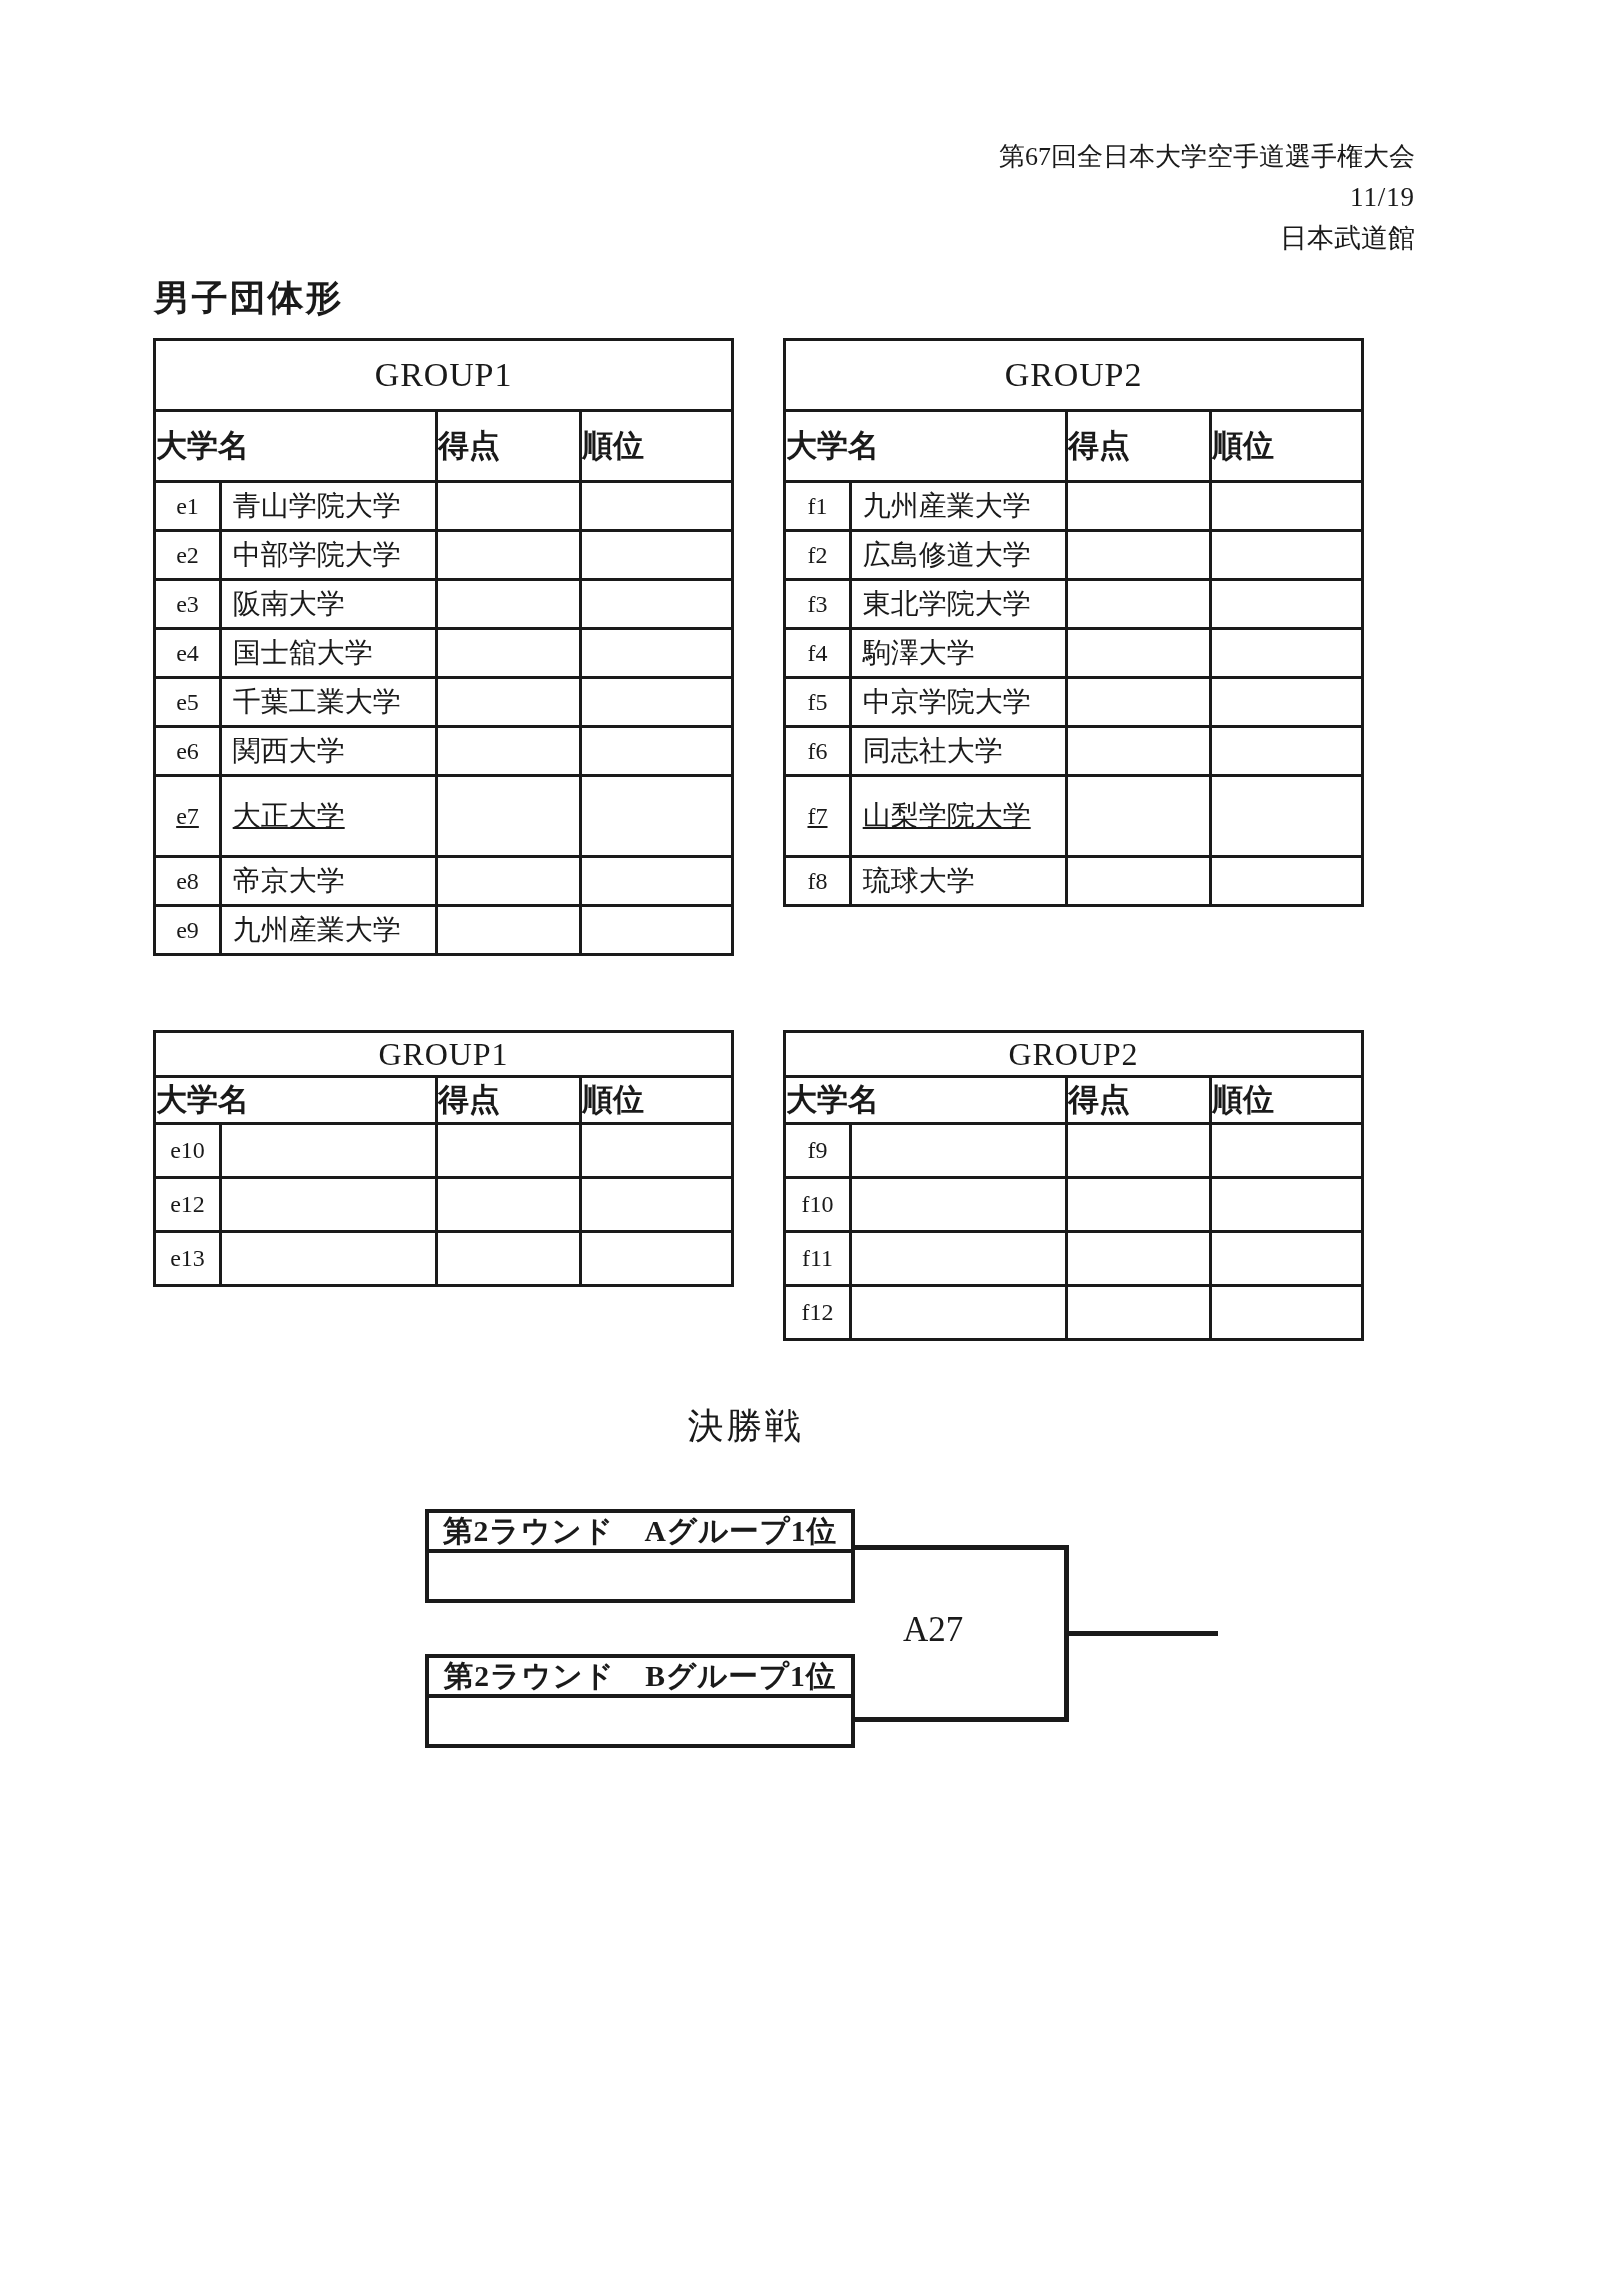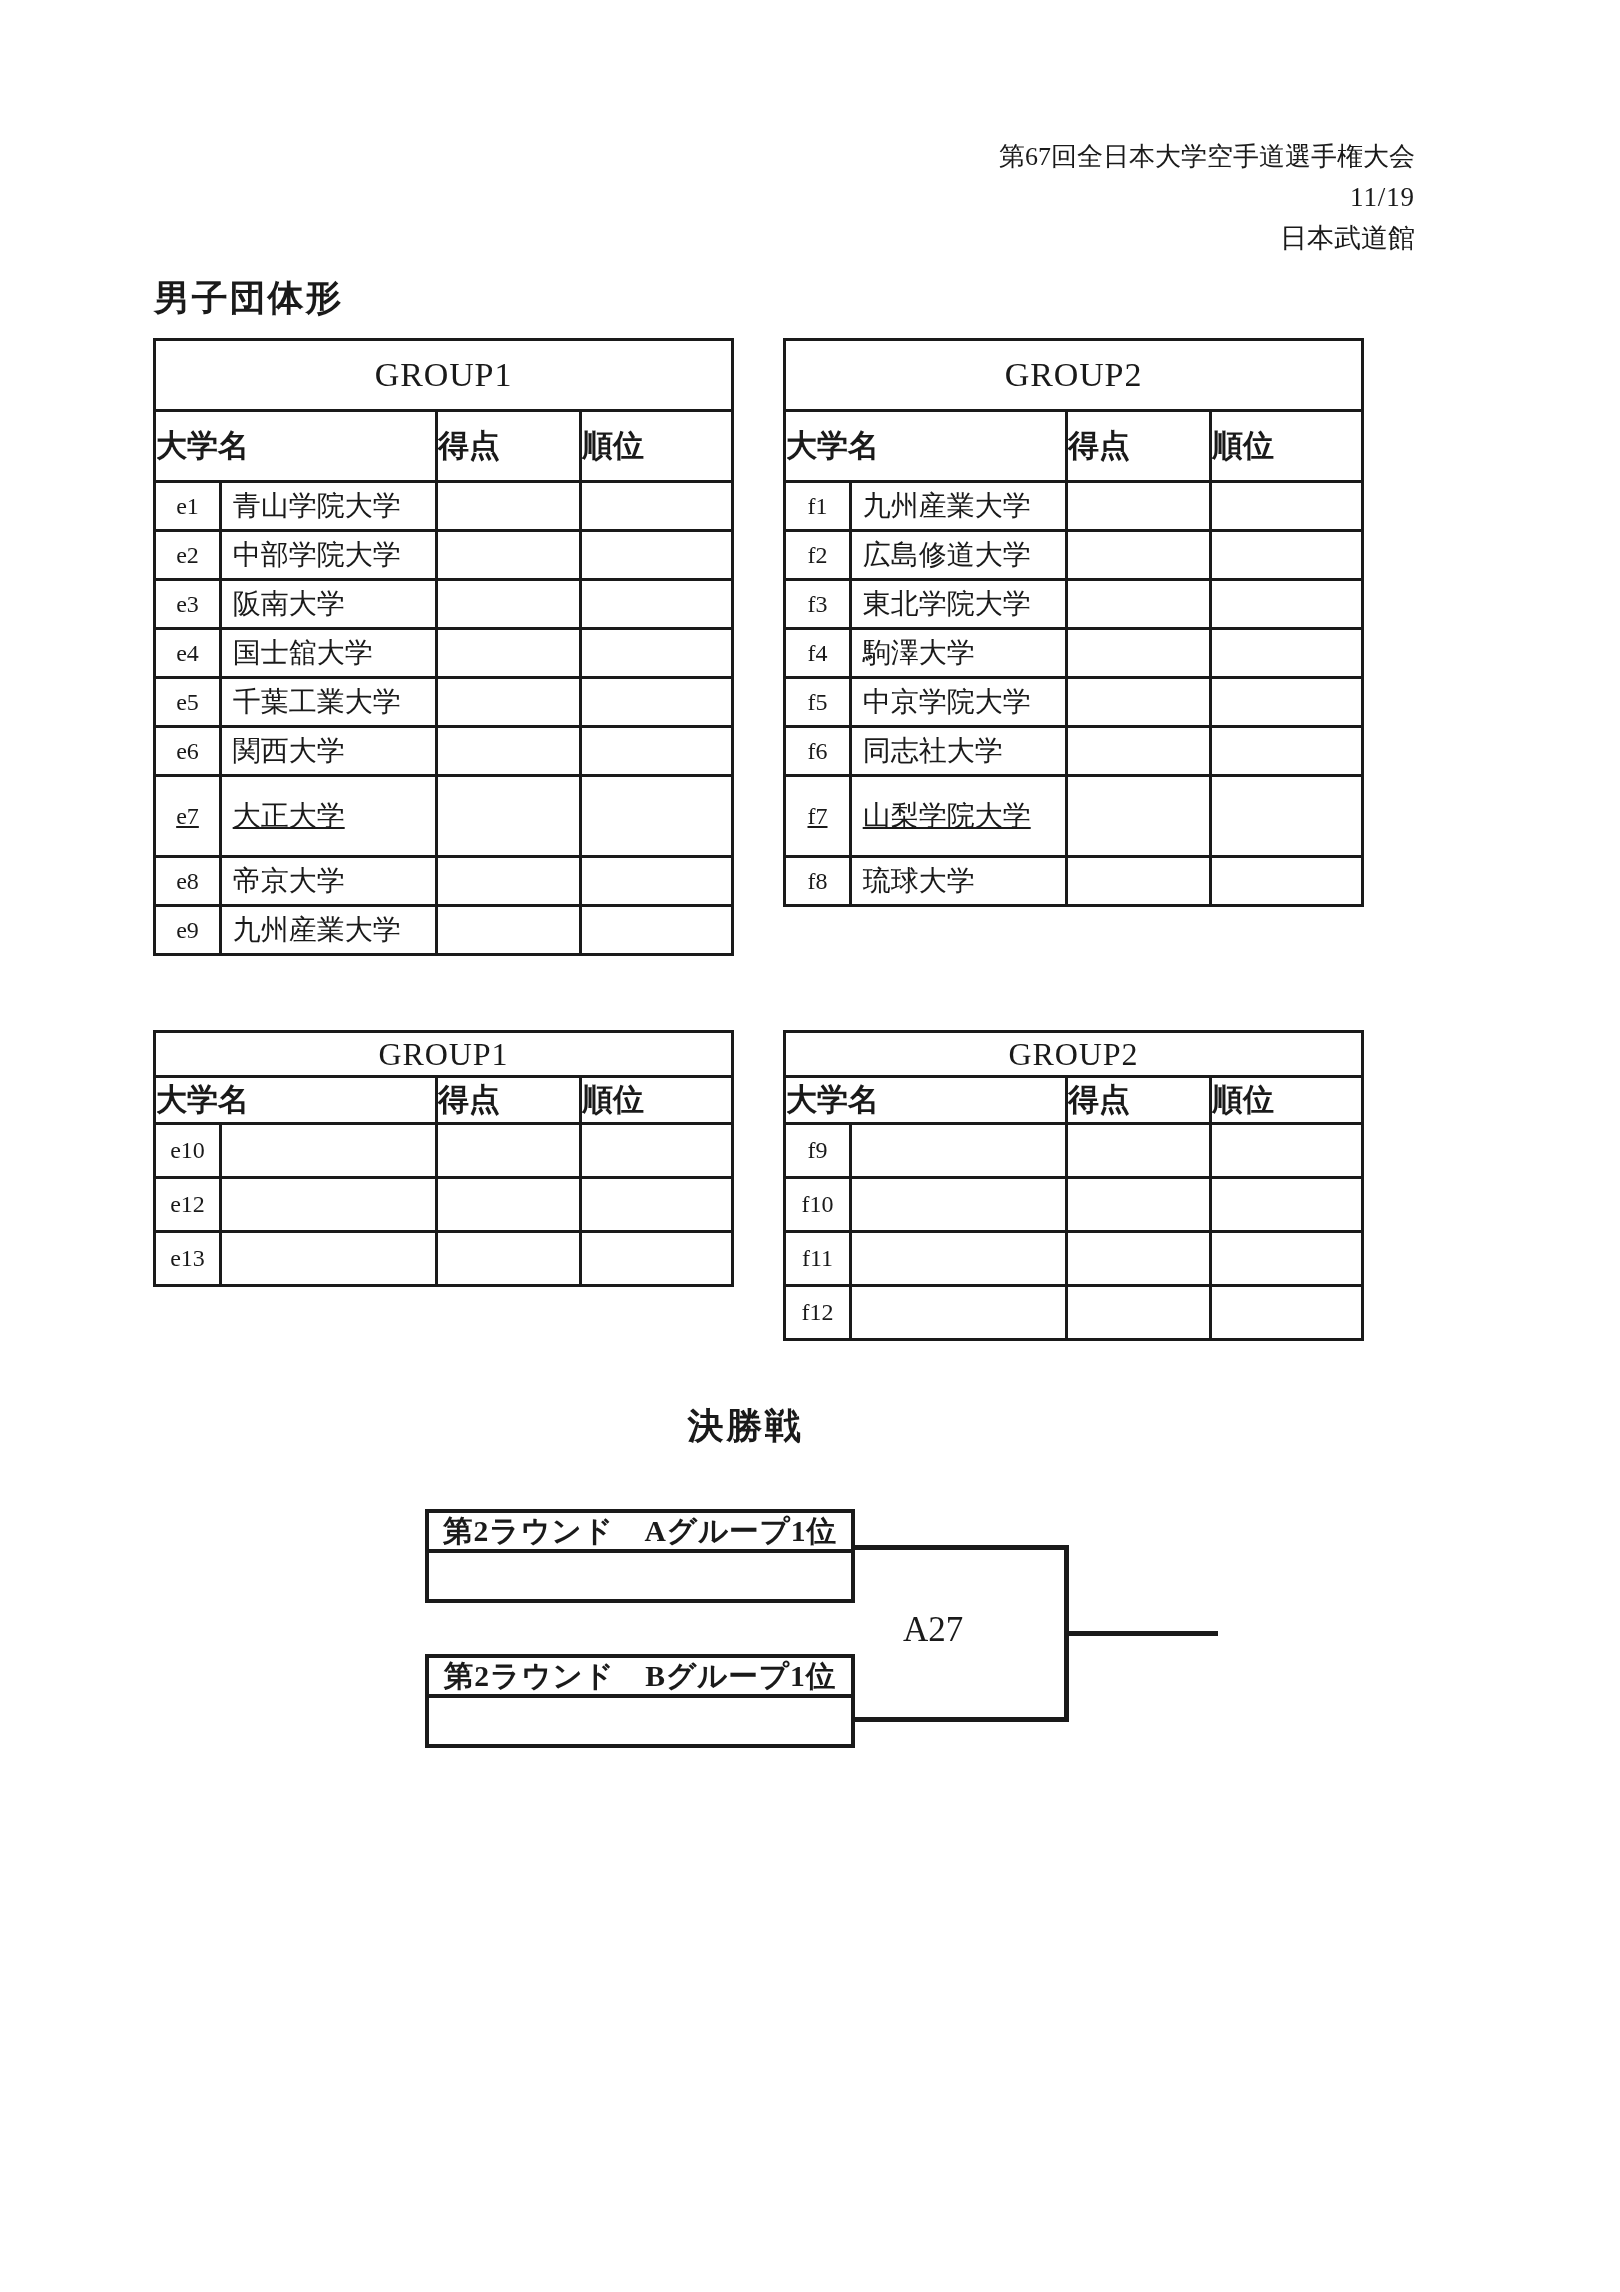--- a/index.html
+++ b/index.html
@@ -99,21 +99,21 @@
   #tbl-g2-r2{left:783px;top:1030px;}
 
   
   .final-title{
     position:absolute;
     left:611px;
     top:1402px;
     width:269px;
     text-align:center;
     font-family:"Liberation Sans","DejaVu Sans",sans-serif;
-    font-weight:700;
+    font-weight:400;
     font-size:36px;
     letter-spacing:2.7px;
   }
   .slot-box{
     position:absolute;
     left:425px;
     width:430px;
     height:94px;
     border:4.5px solid var(--border);
     box-sizing:border-box;

